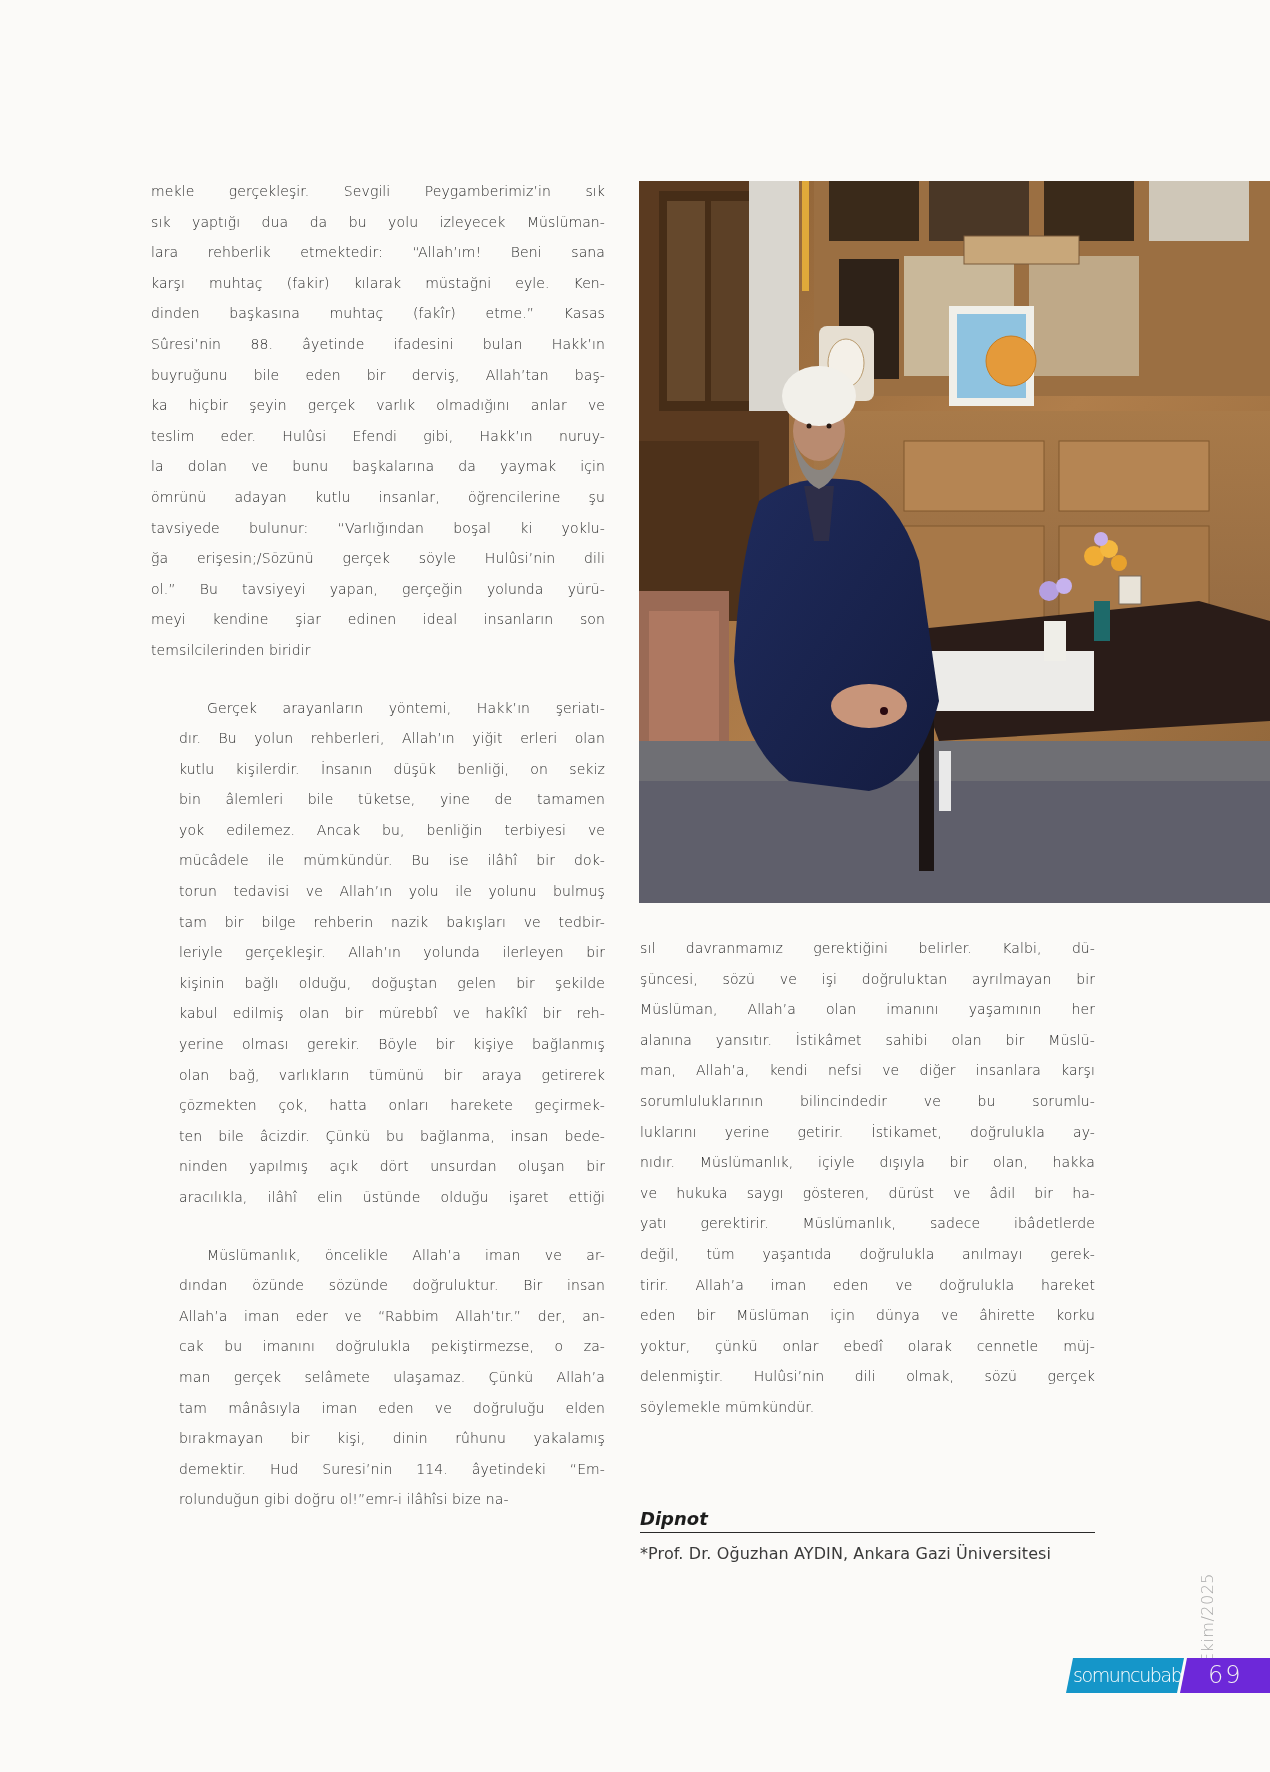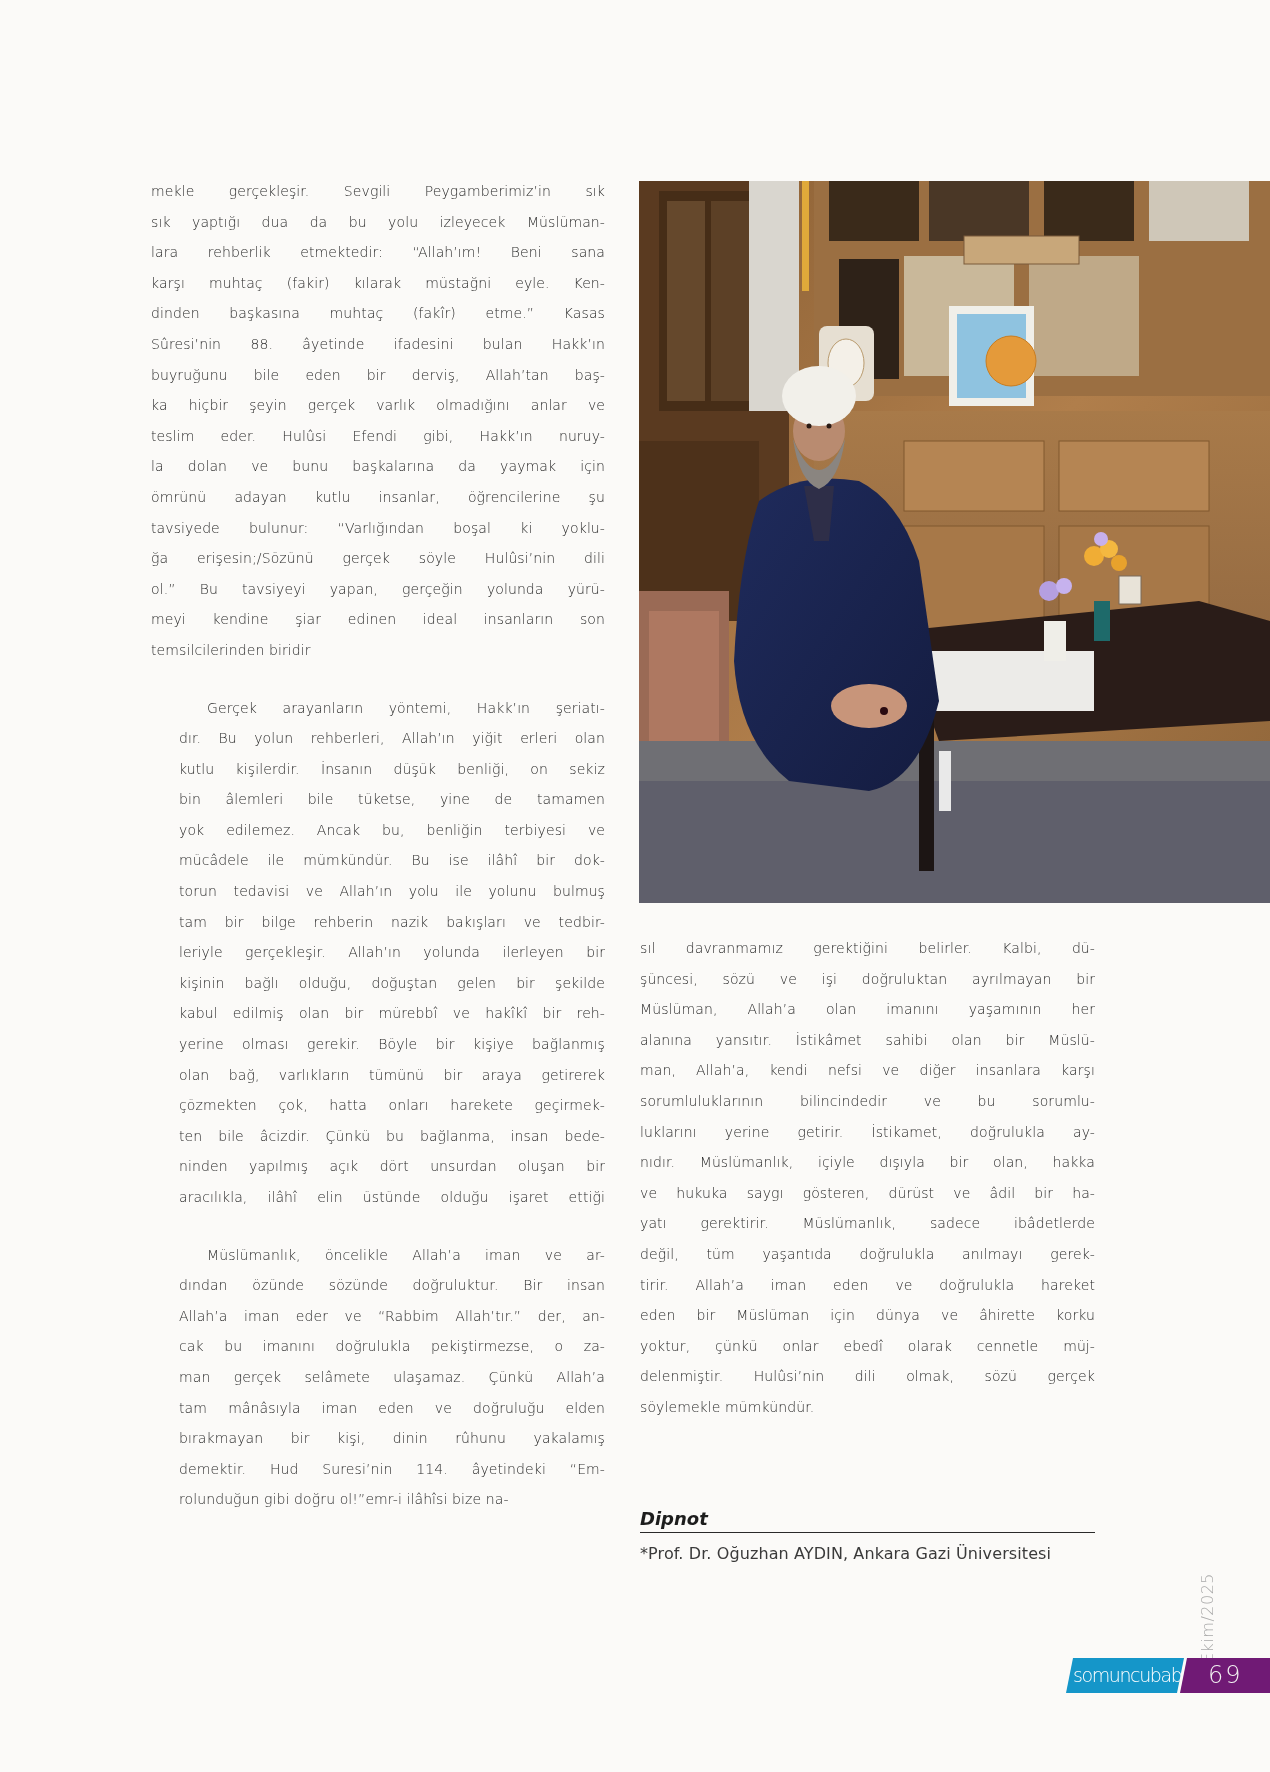--- a/index.html
+++ b/index.html
@@ -243,14 +243,14 @@
   <div id="footnote-title">Dipnot</div>
   <div id="footnote-text">*Prof. Dr. Oğuzhan AYDIN, Ankara Gazi Üniversitesi</div>
 </div>
 
 <div id="footer-date">
   <span>Ekim/2025</span>
 </div>
 
 <div id="brand-bar">
   <div id="brand-logo" style="background: rgb(21, 150, 201);">somuncubaba</div>
-  <div id="brand-page" style="background: #701a75;">69</div>
+  <div id="brand-page" style="background: #6d28d9;">69</div>
 </div>
 
 </body></html>

